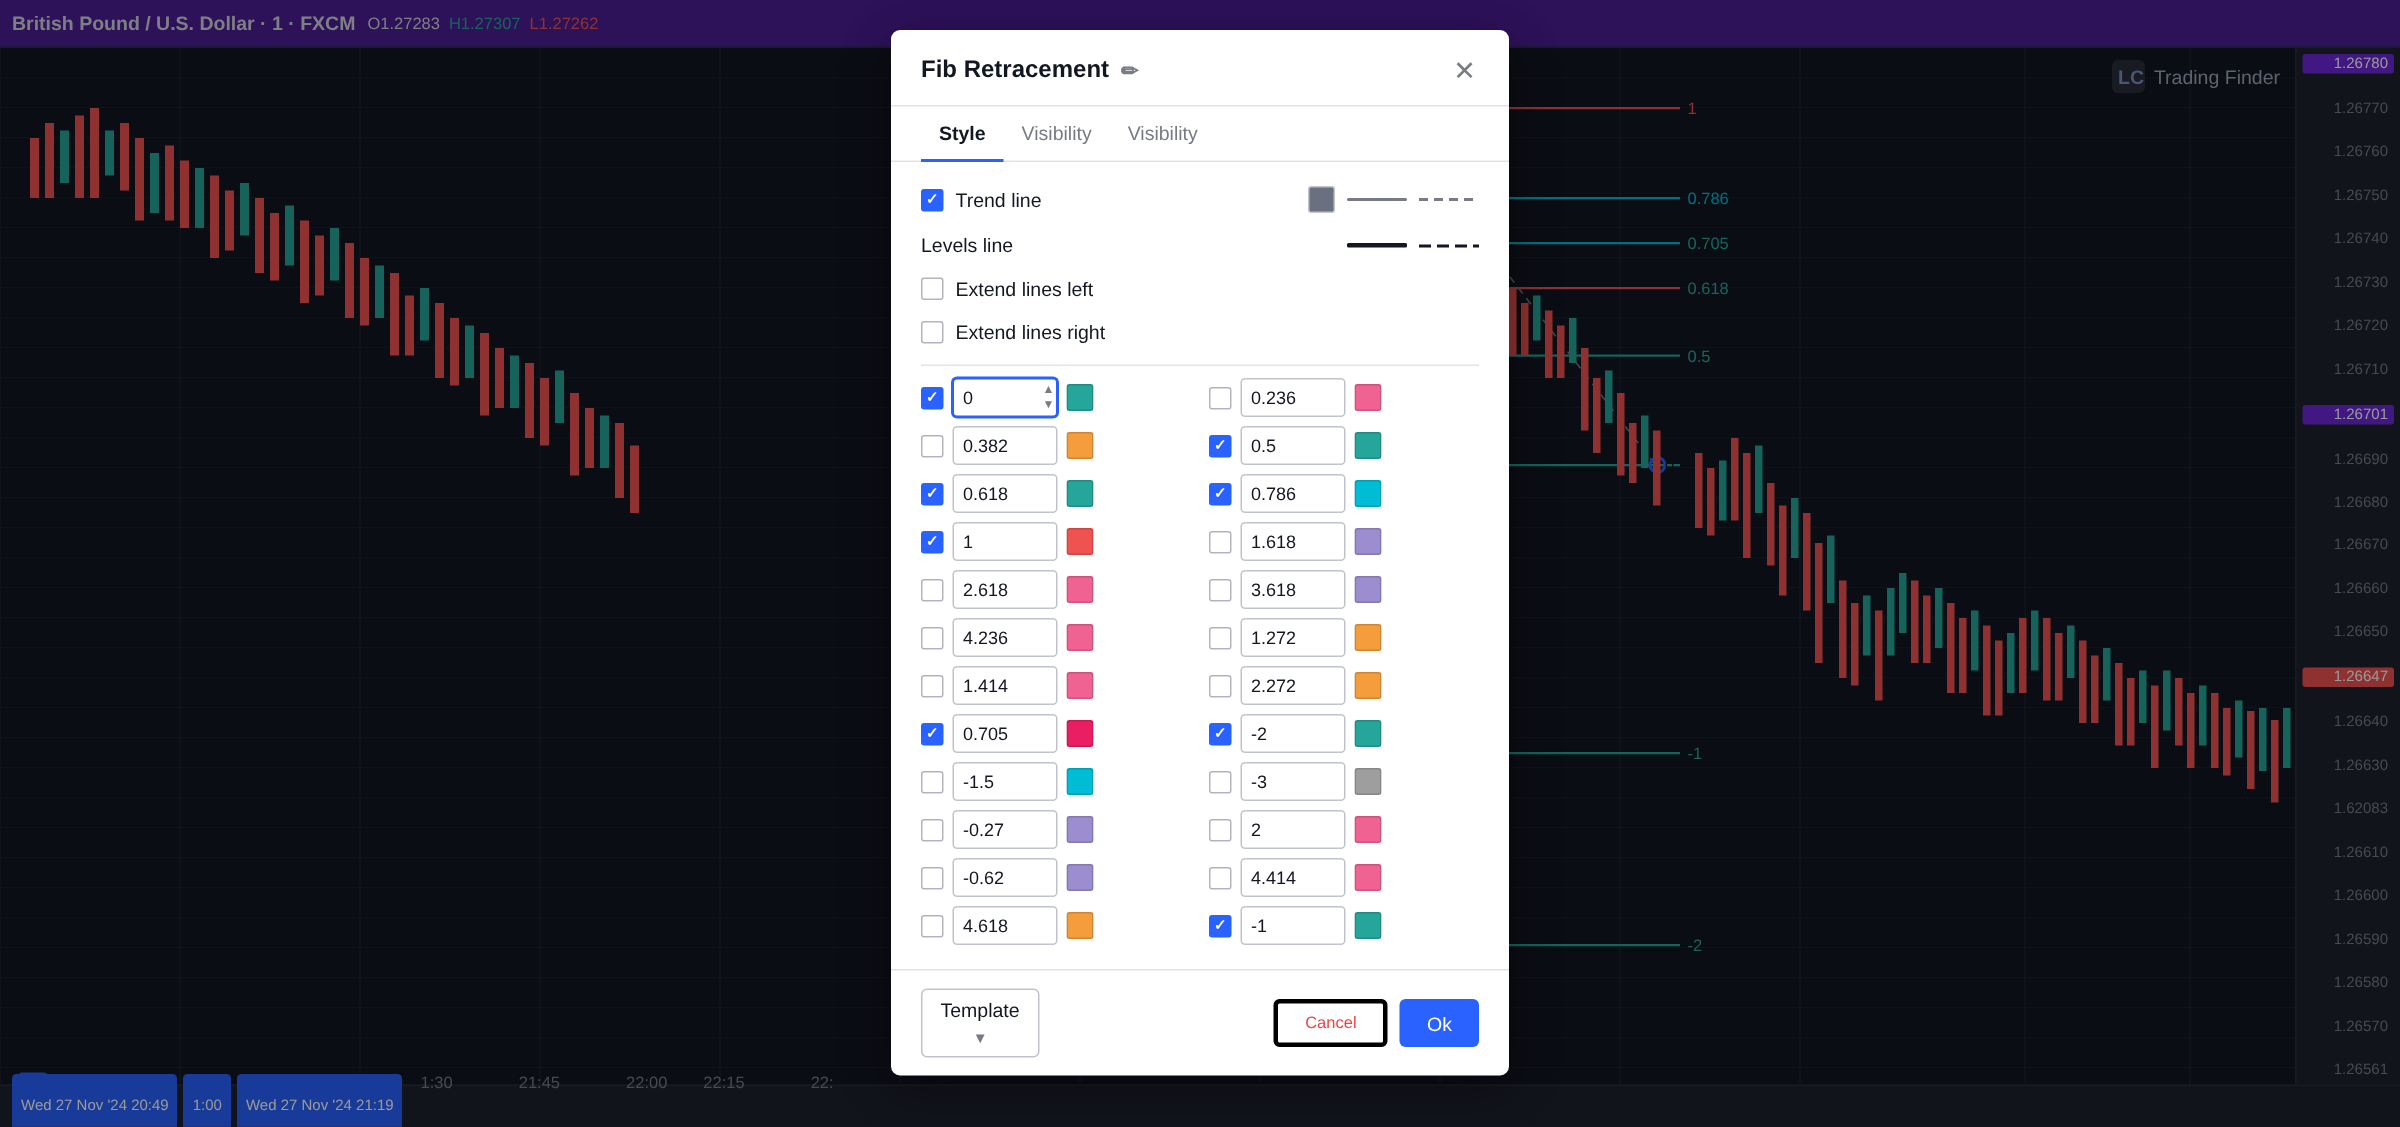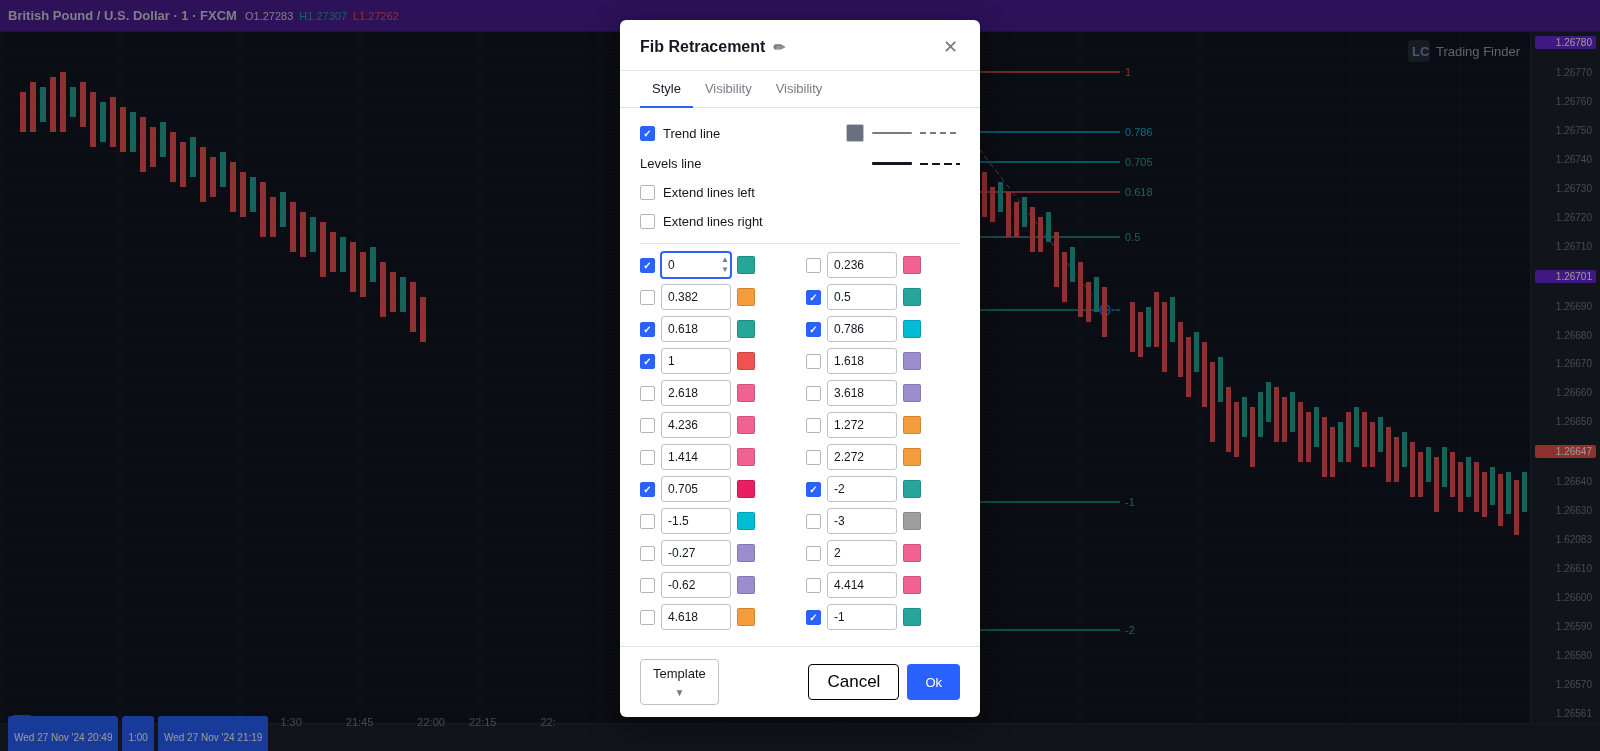--- a/index.html
+++ b/index.html
@@ -167,21 +167,21 @@
       z-index: 100;
       display: flex;
       align-items: flex-start;
       justify-content: center;
       padding-top: 20px;
     }
 
     .dialog {
       background: #ffffff;
       border-radius: 6px;
-      width: 360px;
+      width: 412px;
       max-height: 720px;
       box-shadow: 0 8px 32px rgba(0,0,0,0.4);
       display: flex;
       flex-direction: column;
       overflow: hidden;
     }
 
     .dialog-header {
       display: flex;
       align-items: center;
@@ -229,21 +229,21 @@
       padding: 10px 12px;
       font-size: 13px;
       color: #787b86;
       cursor: pointer;
       margin-bottom: -1px;
     }
 
     .tab-btn.active {
       color: #131722;
       border-bottom-color: #2962ff;
-      font-weight: 400;
+      font-weight: 700;
     }
 
     .dialog-body {
       flex: 1;
       overflow-y: auto;
       padding: 16px 20px;
     }
 
     
     .style-row {
@@ -411,25 +411,25 @@
       color: #787b86;
     }
 
     .footer-btns {
       display: flex;
       gap: 8px;
     }
 
     .btn-cancel {
       background: none;
-      border: 1px solid #000000;
+      border: 3px solid #000000;
       border-radius: 4px;
       padding: 7px 18px;
-      font-size: 17px;
-      color: #000000;
+      font-size: 11px;
+      color: #ef4444;
       cursor: pointer;
     }
 
     .btn-ok {
       background: #2962ff;
       border: none;
       border-radius: 4px;
       padding: 7px 18px;
       font-size: 13px;
       color: white;

